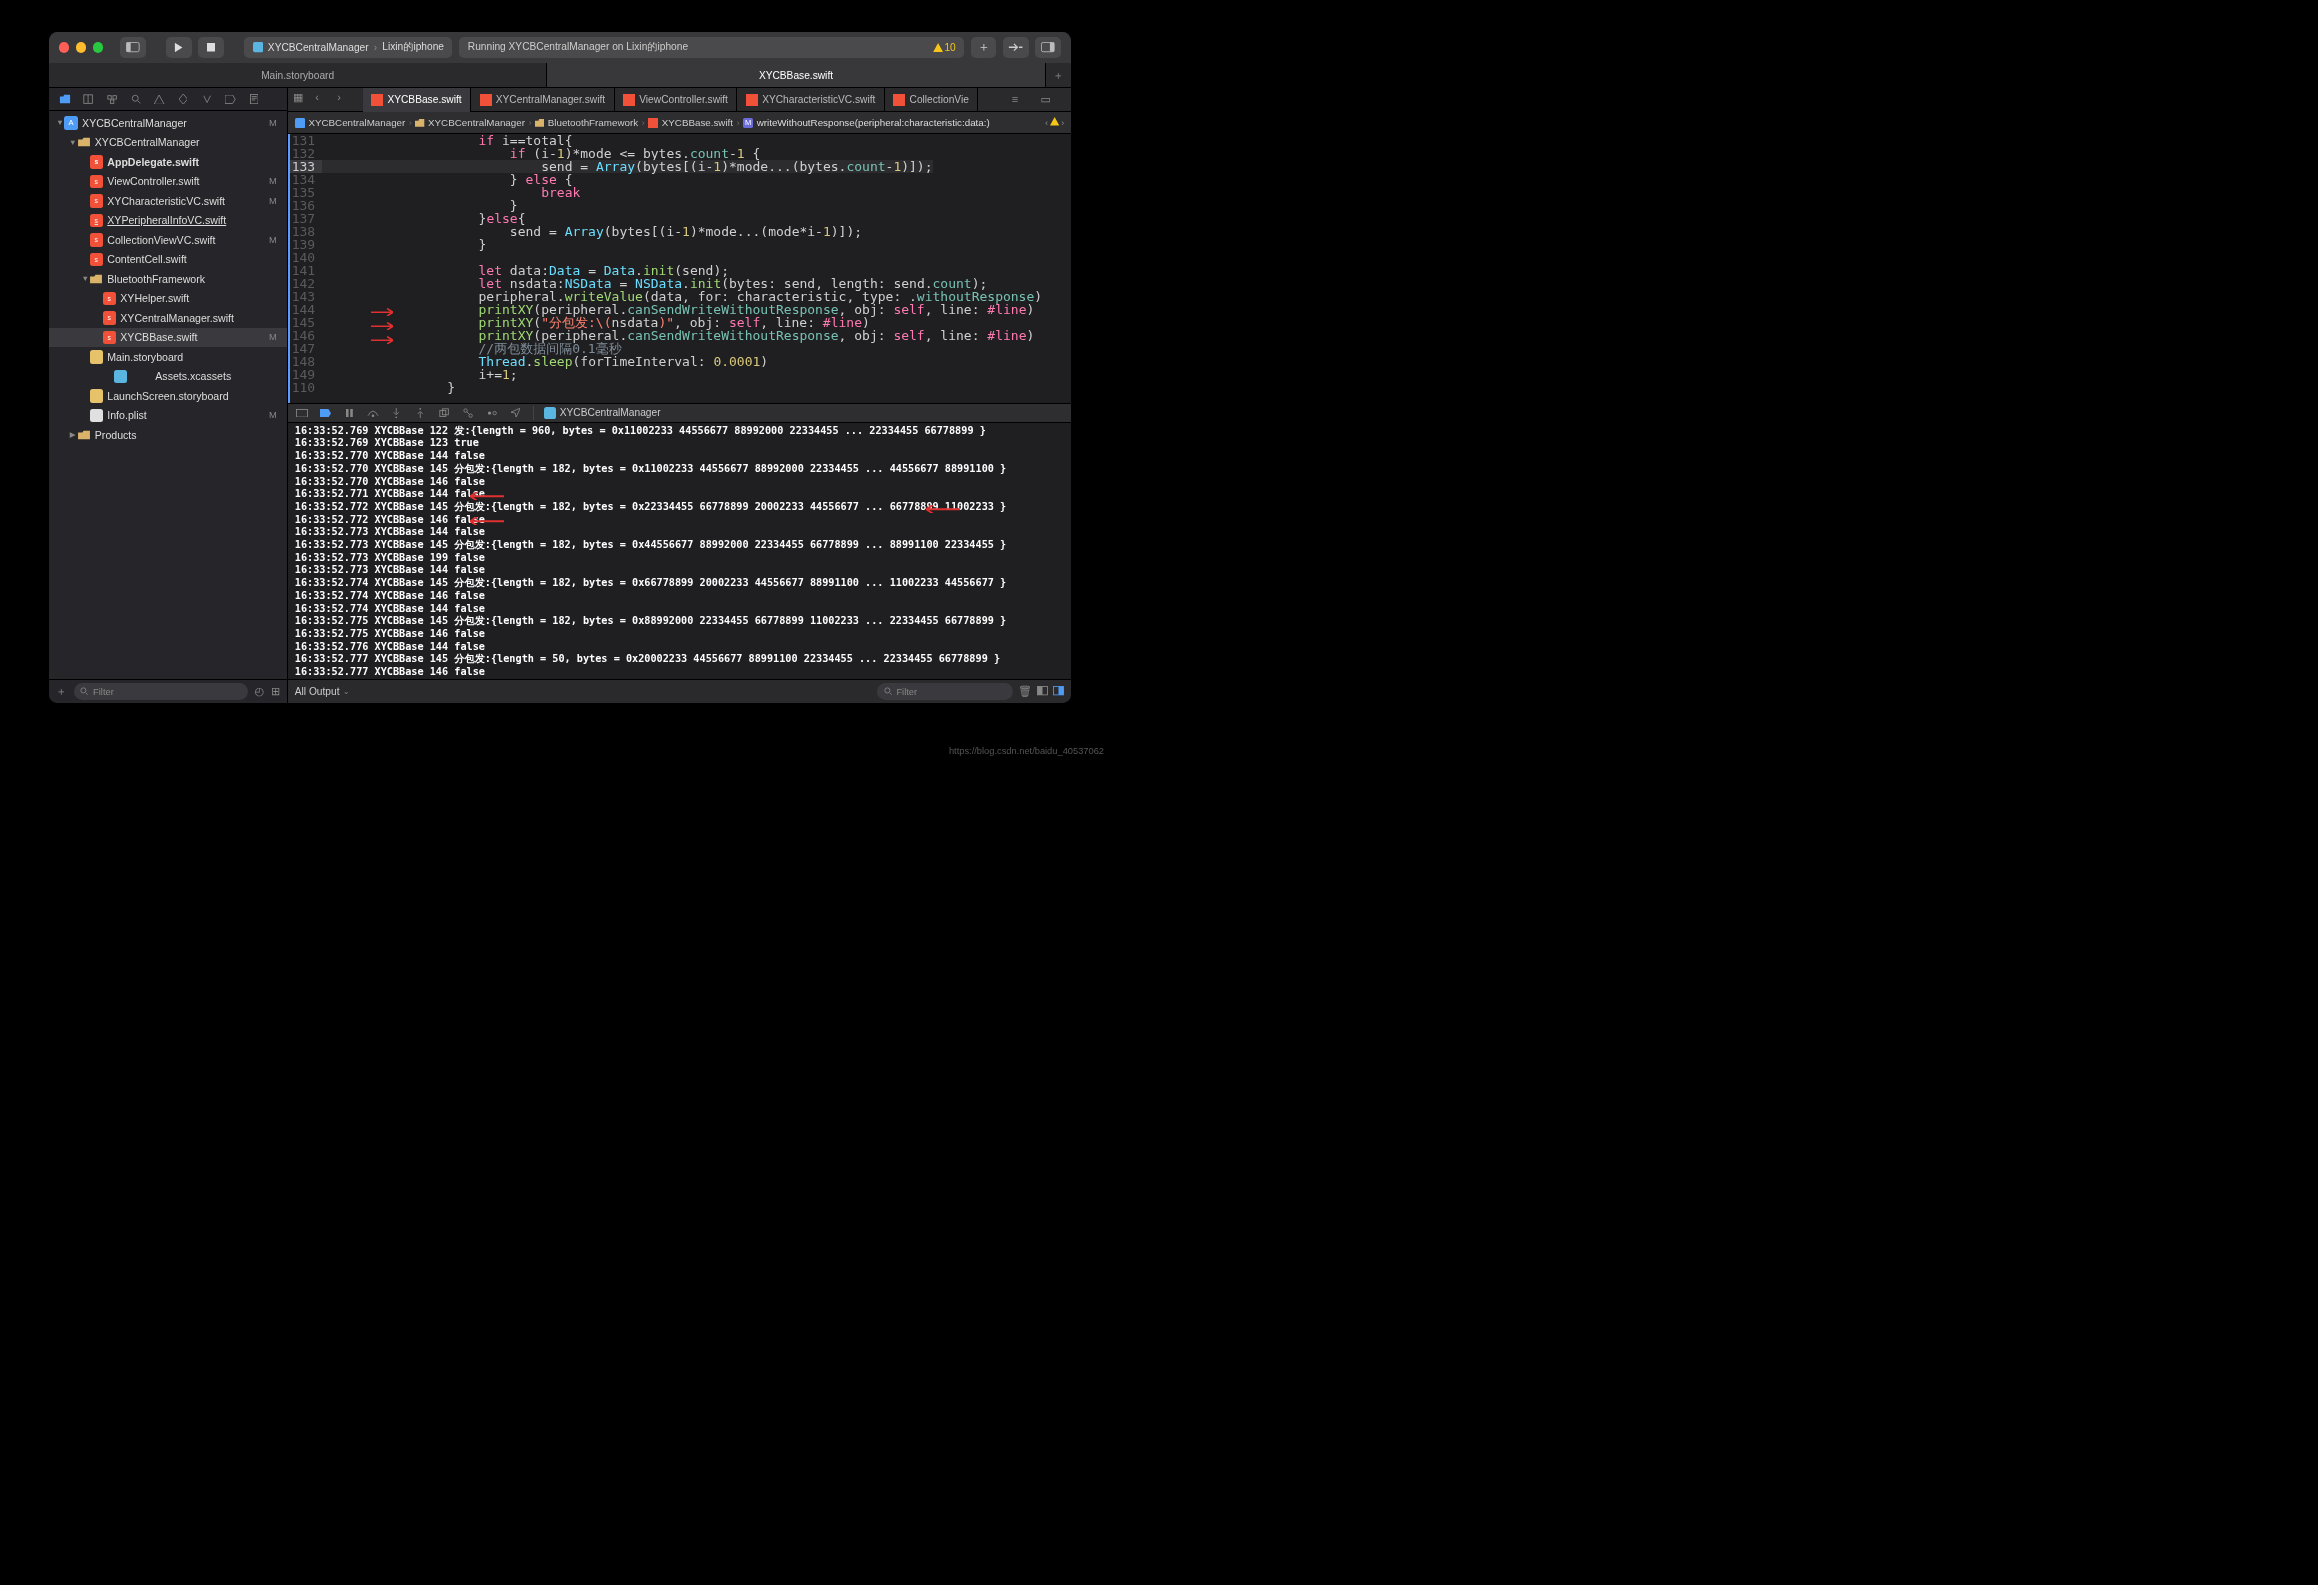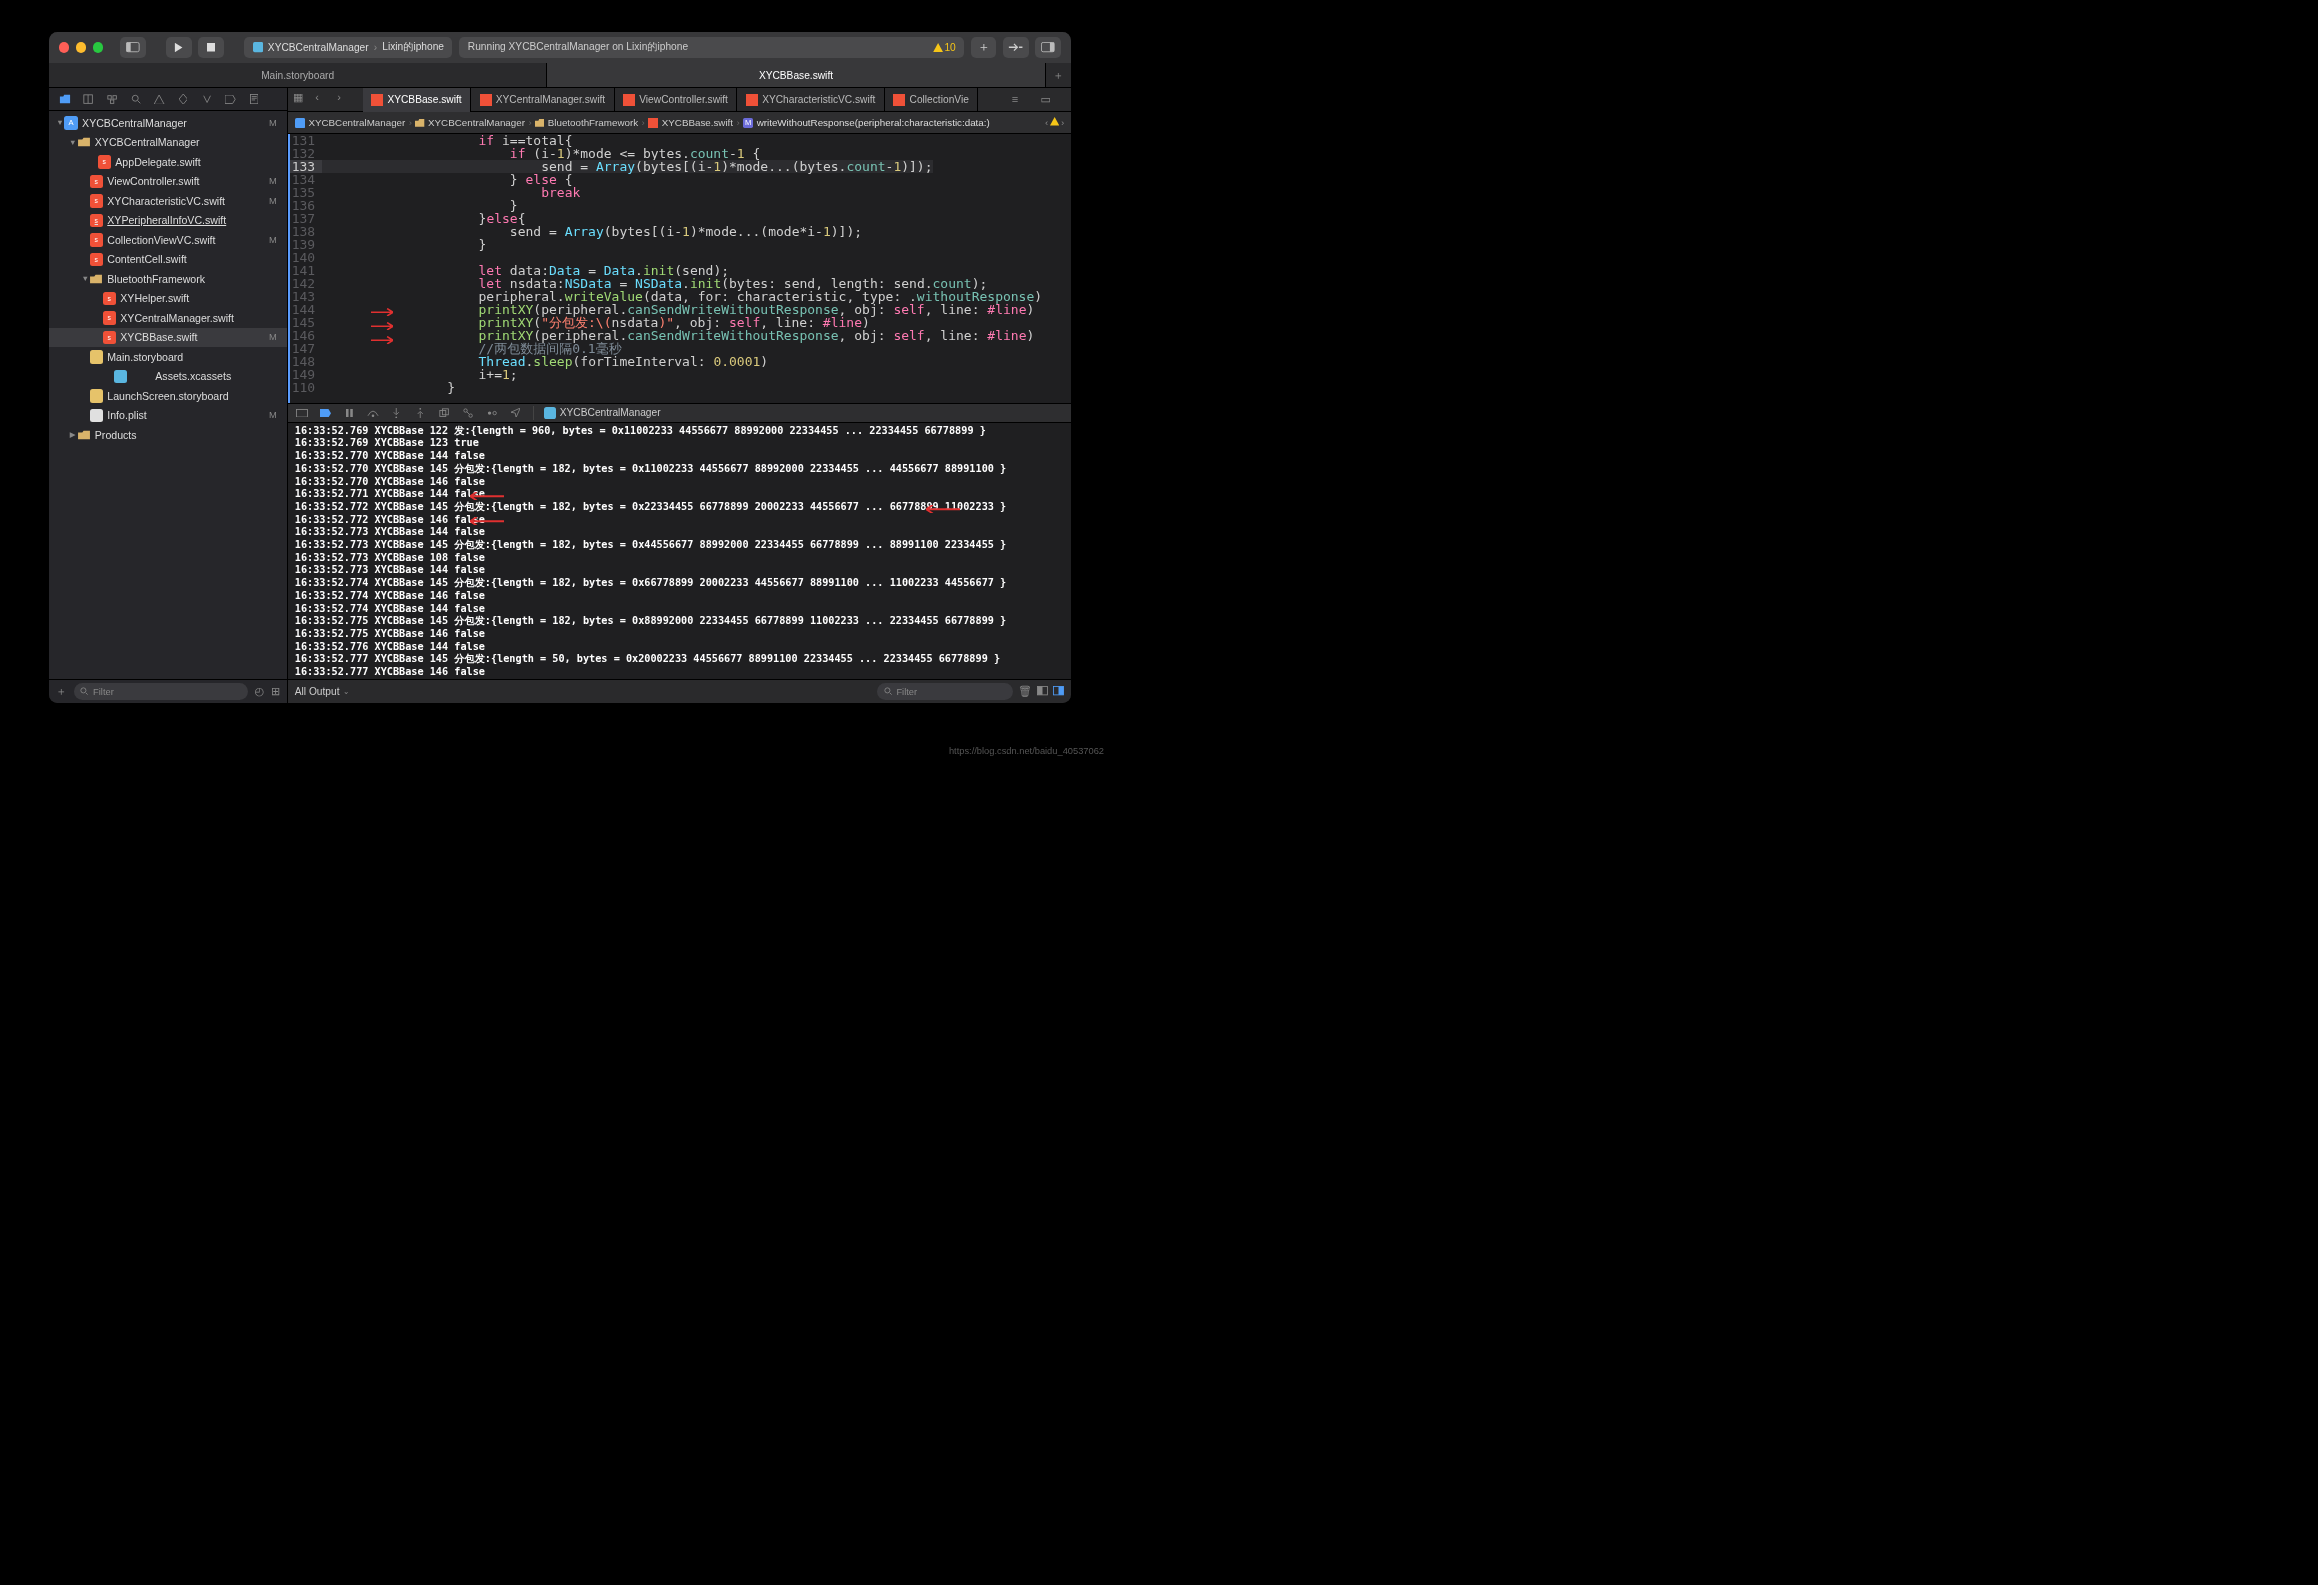--- a/index.html
+++ b/index.html
@@ -248,21 +248,21 @@
           </div>
           <div class="row" style="padding-left: 19.5px;">
             <span class="disc">▼</span>
             <span class="ic ic-folder">
               <svg width="12" height="10.2" viewBox="0 0 14 12">
                 <path d="M0 3 L5 3 L6.5 1 L14 1 L14 11 L0 11 Z"></path>
               </svg>
             </span>
             <span class="lbl">XYCBCentralManager</span>
           </div>
-          <div class="row" style="padding-left: 40px;">
+          <div class="row" style="padding-left: 32px; font-weight: bold;">
             <span class="disc"></span>
             <span class="ic ic-swift">s</span>
             <span class="lbl">AppDelegate.swift</span>
           </div>
           <div class="row" style="padding-left: 32px;">
             <span class="disc"></span>
             <span class="ic ic-swift">s</span>
             <span class="lbl">ViewController.swift</span>
             <span class="m">M</span>
           </div>
@@ -588,21 +588,21 @@
           <div class="console-line">16:33:52.769 XYCBBase 122 发:{length = 960, bytes = 0x11002233 44556677 88992000 22334455 ... 22334455 66778899 }</div>
           <div class="console-line">16:33:52.769 XYCBBase 123 true</div>
           <div class="console-line">16:33:52.770 XYCBBase 144 false</div>
           <div class="console-line">16:33:52.770 XYCBBase 145 分包发:{length = 182, bytes = 0x11002233 44556677 88992000 22334455 ... 44556677 88991100 }</div>
           <div class="console-line">16:33:52.770 XYCBBase 146 false</div>
           <div class="console-line">16:33:52.771 XYCBBase 144 false</div>
           <div class="console-line">16:33:52.772 XYCBBase 145 分包发:{length = 182, bytes = 0x22334455 66778899 20002233 44556677 ... 66778899 11002233 }</div>
           <div class="console-line">16:33:52.772 XYCBBase 146 false</div>
           <div class="console-line">16:33:52.773 XYCBBase 144 false</div>
           <div class="console-line">16:33:52.773 XYCBBase 145 分包发:{length = 182, bytes = 0x44556677 88992000 22334455 66778899 ... 88991100 22334455 }</div>
-          <div class="console-line">16:33:52.773 XYCBBase 108 false</div>
+          <div class="console-line">16:33:52.773 XYCBBase 199 false</div>
           <div class="console-line">16:33:52.773 XYCBBase 144 false</div>
           <div class="console-line">16:33:52.774 XYCBBase 145 分包发:{length = 182, bytes = 0x66778899 20002233 44556677 88991100 ... 11002233 44556677 }</div>
           <div class="console-line">16:33:52.774 XYCBBase 146 false</div>
           <div class="console-line">16:33:52.774 XYCBBase 144 false</div>
           <div class="console-line">16:33:52.775 XYCBBase 145 分包发:{length = 182, bytes = 0x88992000 22334455 66778899 11002233 ... 22334455 66778899 }</div>
           <div class="console-line">16:33:52.775 XYCBBase 146 false</div>
           <div class="console-line">16:33:52.776 XYCBBase 144 false</div>
           <div class="console-line">16:33:52.777 XYCBBase 145 分包发:{length = 50, bytes = 0x20002233 44556677 88991100 22334455 ... 22334455 66778899 }</div>
           <div class="console-line">16:33:52.777 XYCBBase 146 false</div>
           <div class="console-arrow" style="left: 182px; top: 68px;"><svg viewBox="0 0 40 10">

